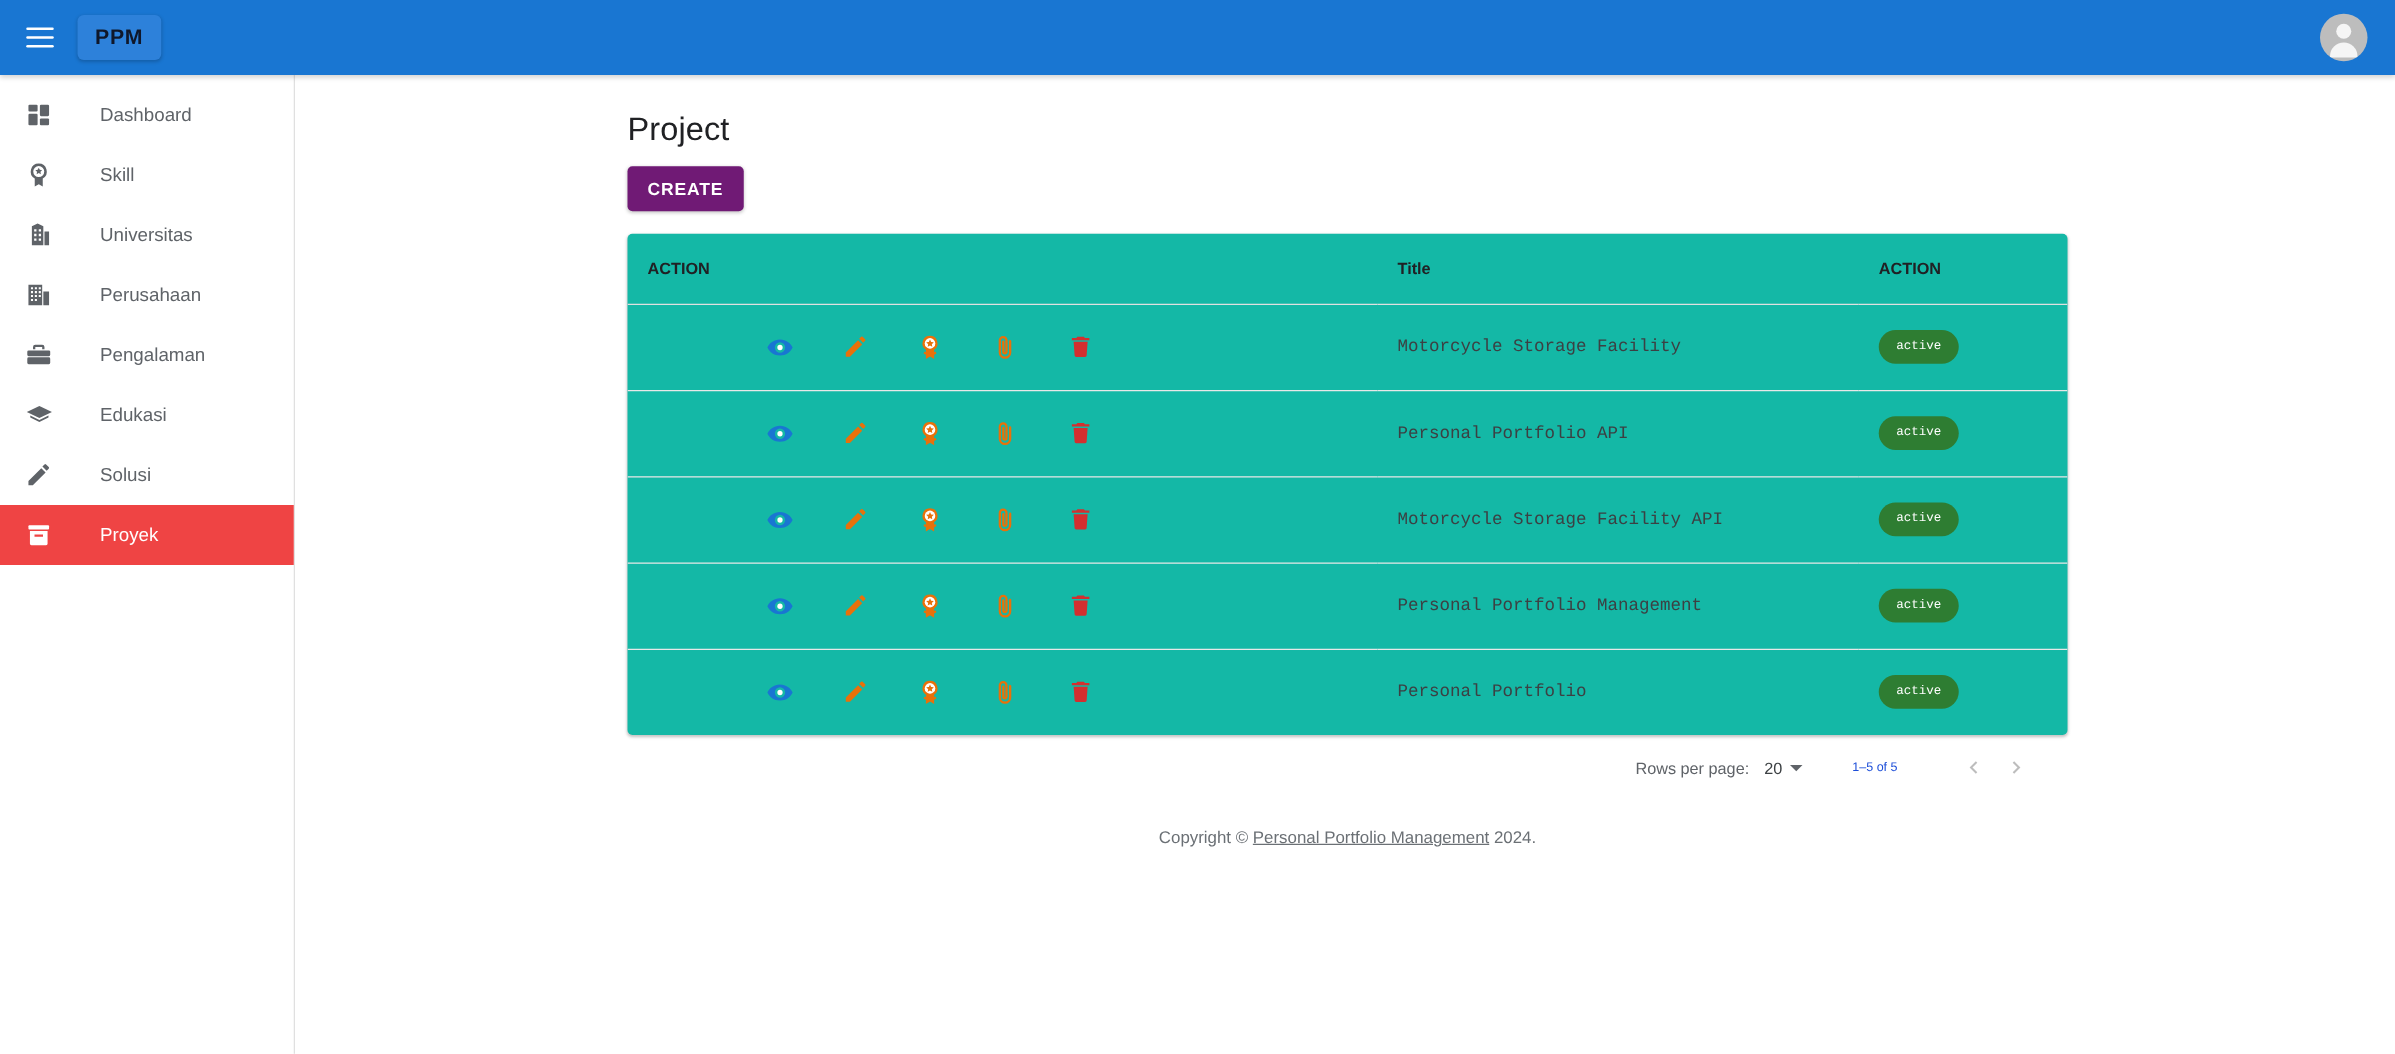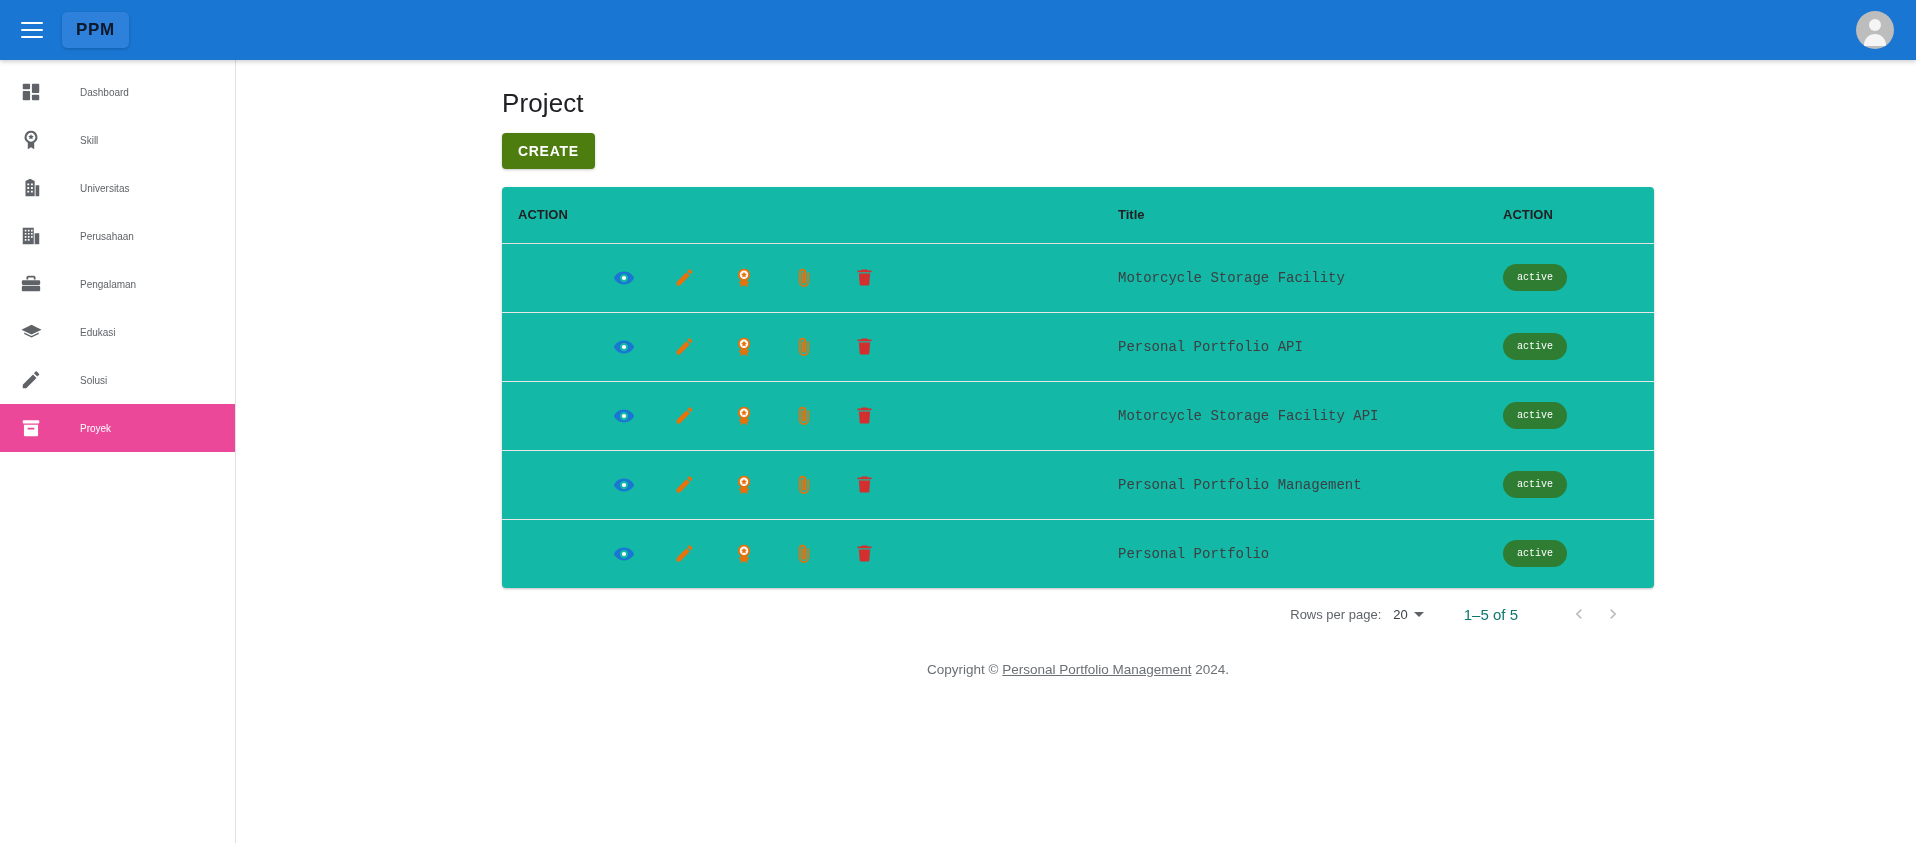--- a/index.html
+++ b/index.html
@@ -64,23 +64,23 @@
     border-right: 1px solid #e0e0e0;
     padding-top: 8px;
     z-index: 20;
   }
   .nav-item {
     height: 48px;
     display: flex; align-items: center;
     padding-left: 14px;
     cursor: pointer;
     color: #5f6368;
-    font-size: 10px;
-  }
-  .nav-item.active { background: #ec4899; color: #ffffff; }
+    font-size: 15px;
+  }
+  .nav-item.active { background: #ef4444; color: #ffffff; }
   .nav-icon {
     width: 34px; min-width: 34px; height: 24px;
     display: flex; align-items: center; justify-content: center;
     margin-right: 32px;
   }
   .nav-icon svg { display: block; }
   .nav-label { white-space: nowrap; }
 
   
   .content {
@@ -90,21 +90,21 @@
     overflow: hidden;
   }
   .page-wrap { padding: 28px 0 0 266px; }
   .page-title {
     font-size: 26px; color: #202124; font-weight: normal;
     margin: 0 0 14px 0; letter-spacing: 0.1px;
   }
   .create-btn {
     display: inline-flex; align-items: center; justify-content: center;
     height: 36px; padding: 0 16px;
-    background: #4d7c0f; color: #ffffff;
+    background: #701a75; color: #ffffff;
     font-size: 14px; font-weight: bold; letter-spacing: 0.7px;
     border: none; border-radius: 4px; cursor: pointer;
     box-shadow: 0 1px 3px rgba(0,0,0,0.22);
   }
 
   
   .table-card {
     margin-top: 18px;
     width: 1152px;
     background: #14b8a6;
@@ -163,21 +163,21 @@
   .rpp-select {
     display: flex; align-items: center; gap: 6px;
     cursor: pointer; color: #3c4043; font-size: 13px;
     margin-right: 40px;
   }
   .caret {
     width: 0; height: 0;
     border-left: 5px solid transparent; border-right: 5px solid transparent;
     border-top: 5px solid #5f6368;
   }
-  .range-label { margin-right: 44px; color: #0f766e; font-size: 15px; }
+  .range-label { margin-right: 44px; color: #1d4ed8; font-size: 10px; }
   .pager-btn {
     width: 34px; height: 34px;
     display: flex; align-items: center; justify-content: center;
     background: transparent; border: none; cursor: pointer;
     color: #bdbdbd;
   }
 
   
   .footer {
     width: 1152px;

